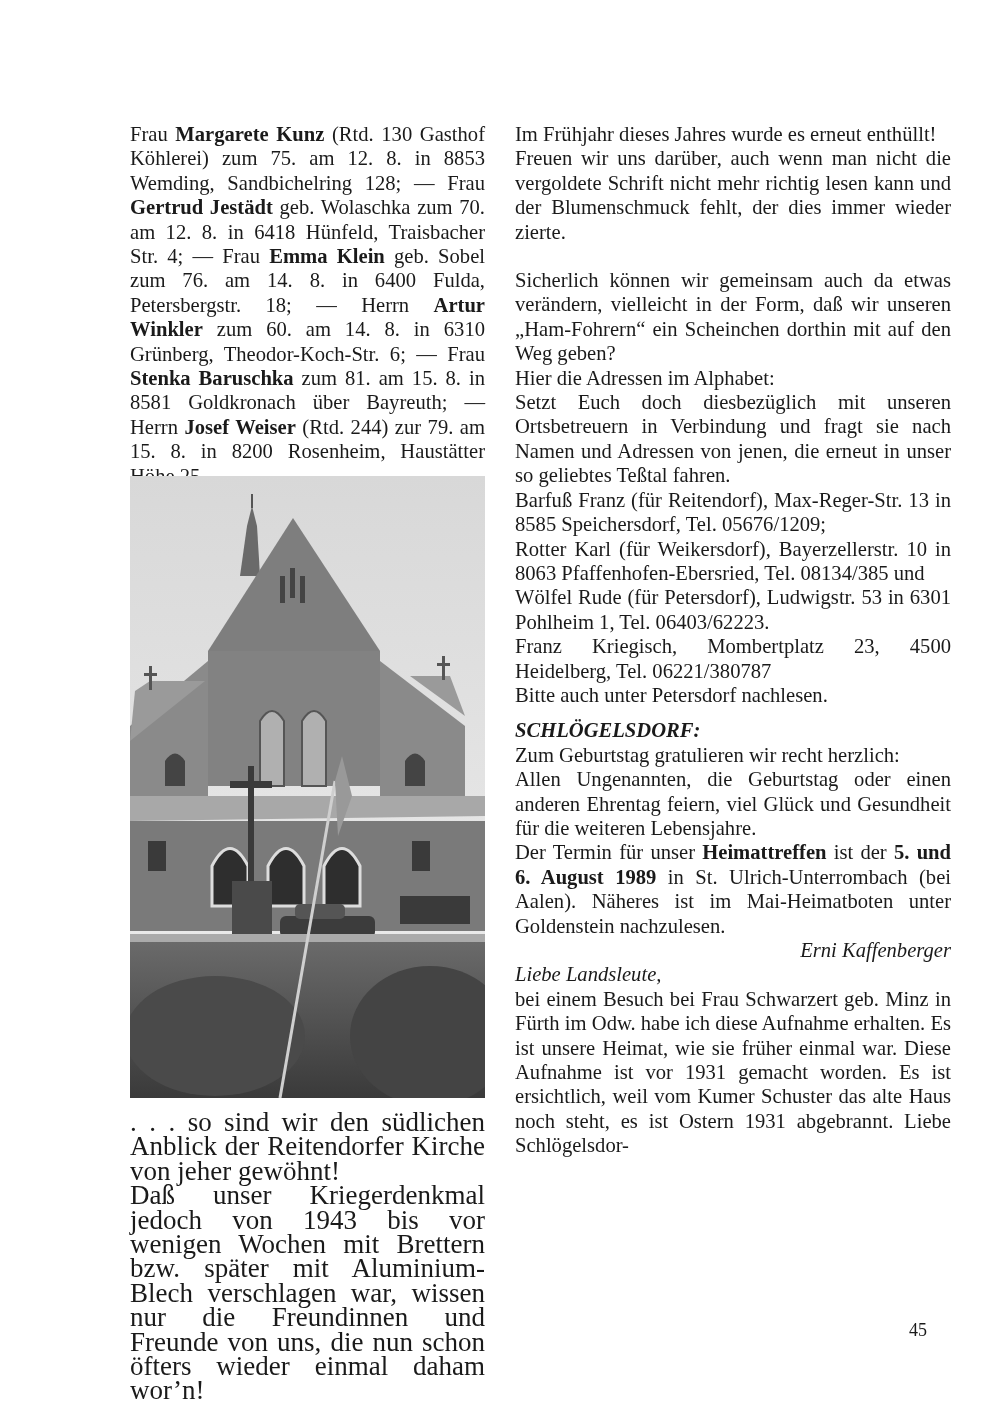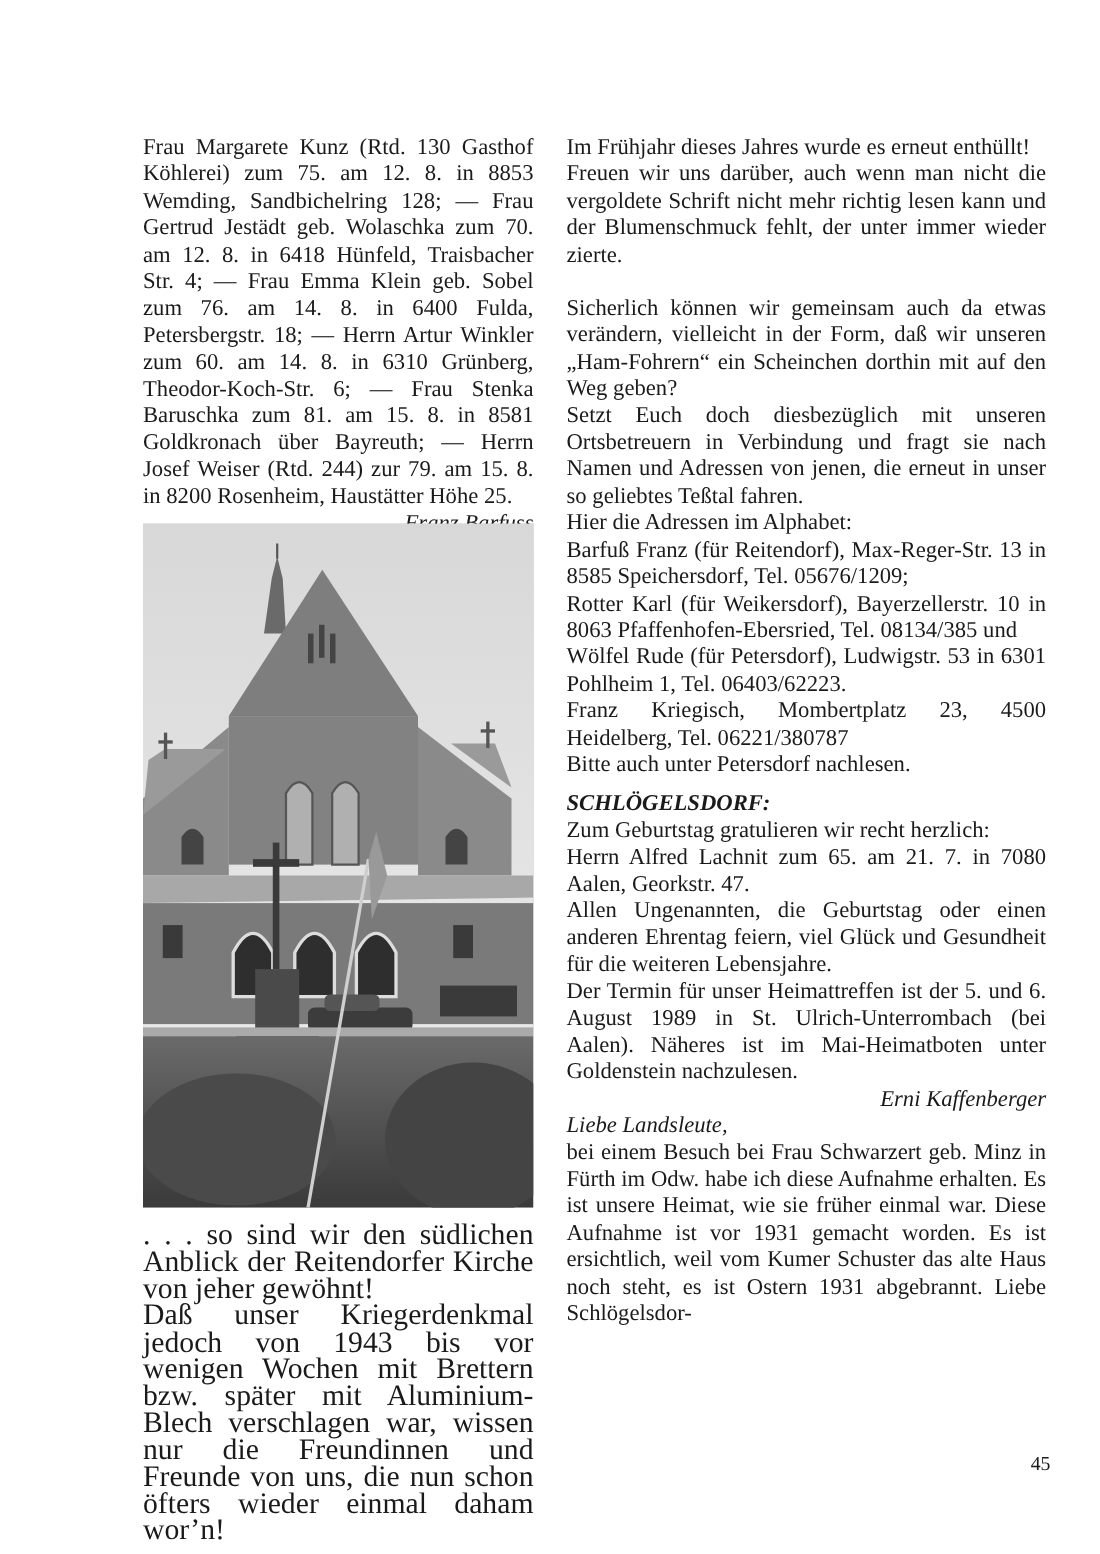--- a/index.html
+++ b/index.html
@@ -3,29 +3,29 @@
 <meta charset="utf-8">
 <style>
   html, body { margin: 0; padding: 0; background: #ffffff; }
   body { width: 1000px; height: 1413px; position: relative; overflow: hidden;
          font-family: "Liberation Serif", "DejaVu Serif", serif; color: #1a1a1a; }
   .col { position: absolute; top: 122px; font-size: 20.6px; line-height: 24.4px; }
   .col-left { left: 130px; width: 355px; }
   .col-right { left: 515px; width: 436px; }
   p { margin: 0; text-align: justify; hyphens: manual; }
   .gap { margin-top: 24px; }
-  b { font-weight: normal; }
+  b { font-weight: bold; }
   .sig { text-align: right; font-style: italic; font-family: Liberation Serif, serif; }
   .italic { font-style: italic; }
   .heading { font-weight: bold; margin-top: 11px; font-style: italic; }
   .photo { position: absolute; left: 130px; top: 476px; width: 355px; height: 622px;
            background: #bdbdbd; overflow: hidden; }
   .caption { position: absolute; left: 130px; top: 1110px; width: 355px;
              font-size: 27px; line-height: 24.4px; }
-  .page-number { position: absolute; left: 937px; top: 1320px; font-size: 18px; }
+  .page-number { position: absolute; left: 909px; top: 1320px; font-size: 18px; }
 </style>
 </head>
 <body>
 
 <div class="col col-left">
   <p id="left-p1"><span>Frau </span><b>Margarete Kunz</b><span> (Rtd. 130 Gasthof Köhlerei) zum 75. am 12. 8. in 8853 Wemding, Sandbichelring 128; — Frau </span><b>Gertrud Jestädt</b><span> geb. Wolaschka zum 70. am 12. 8. in 6418 Hünfeld, Traisbacher Str. 4; — Frau </span><b>Emma Klein</b><span> geb. Sobel zum 76. am 14. 8. in 6400 Fulda, Petersbergstr. 18; — Herrn </span><b>Artur Winkler</b><span> zum 60. am 14. 8. in 6310 Grünberg, Theodor-Koch-Str. 6; — Frau </span><b>Stenka Baruschka</b><span> zum 81. am 15. 8. in 8581 Goldkronach über Bayreuth; — Herrn </span><b>Josef Weiser</b><span> (Rtd. 244) zur 79. am 15. 8. in 8200 Rosenheim, Haustätter Höhe 25.</span></p>
   <p class="sig">Franz Barfuss</p>
 </div>
 
 <div class="photo">
@@ -98,33 +98,32 @@
   </svg>
 </div>
 
 <div class="caption">
   <p>. . . so sind wir den südlichen Anblick der Reitendorfer Kirche von jeher gewöhnt!</p>
   <p>Daß unser Kriegerdenkmal jedoch von 1943 bis vor wenigen Wochen mit Brettern bzw. später mit Aluminium-Blech verschlagen war, wissen nur die Freundinnen und Freunde von uns, die nun schon öfters wieder einmal daham wor’n!</p>
 </div>
 
 <div class="col col-right">
   <p>Im Frühjahr dieses Jahres wurde es erneut enthüllt!</p>
-  <p>Freuen wir uns darüber, auch wenn man nicht die vergoldete Schrift nicht mehr richtig lesen kann und der Blumenschmuck fehlt, der unter immer wieder zierte.</p>
+  <p>Freuen wir uns darüber, auch wenn man nicht die vergoldete Schrift nicht mehr richtig lesen kann und der Blumenschmuck fehlt, der dies immer wieder zierte.</p>
   <p class="gap">Sicherlich können wir gemeinsam auch da etwas verändern, vielleicht in der Form, daß wir unseren „Ham-Fohrern“ ein Scheinchen dorthin mit auf den Weg geben?</p>
+  <p>Hier die Adressen im Alphabet:</p>
   <p>Setzt Euch doch diesbezüglich mit unseren Ortsbetreuern in Verbindung und fragt sie nach Namen und Adressen von jenen, die erneut in unser so geliebtes Teßtal fahren.</p>
-  <p>Hier die Adressen im Alphabet:</p>
   <p>Barfuß Franz (für Reitendorf), Max-Reger-Str. 13 in 8585 Speichersdorf, Tel. 05676/1209;</p>
   <p>Rotter Karl (für Weikersdorf), Bayerzellerstr. 10 in 8063 Pfaffenhofen-Ebersried, Tel. 08134/385 und</p>
   <p>Wölfel Rude (für Petersdorf), Ludwigstr. 53 in 6301 Pohlheim 1, Tel. 06403/62223.</p>
   <p>Franz Kriegisch, Mombertplatz 23, 4500 Heidelberg, Tel. 06221/380787</p>
   <p>Bitte auch unter Petersdorf nachlesen.</p>
 
   <p class="heading">SCHLÖGELSDORF:</p>
   <p>Zum Geburtstag gratulieren wir recht herzlich:</p>
-  <p><span>Herrn </span><b>Alfred Lachnit</b><span> zum 65. am 21. 7. in 7080 Aalen, Georkstr. 47.</span></p>
   <p>Allen Ungenannten, die Geburtstag oder einen anderen Ehrentag feiern, viel Glück und Gesundheit für die weiteren Lebensjahre.</p>
   <p><span>Der Termin für unser </span><b>Heimattreffen</b><span> ist der </span><b>5. und 6. August 1989</b><span> in St. Ulrich-Unterrombach (bei Aalen). Näheres ist im Mai-Heimatboten unter Goldenstein nachzulesen.</span></p>
   <p class="sig">Erni Kaffenberger</p>
   <p class="italic">Liebe Landsleute,</p>
   <p>bei einem Besuch bei Frau Schwarzert geb. Minz in Fürth im Odw. habe ich diese Aufnahme erhalten. Es ist unsere Heimat, wie sie früher einmal war. Diese Aufnahme ist vor 1931 gemacht worden. Es ist ersichtlich, weil vom Kumer Schuster das alte Haus noch steht, es ist Ostern 1931 abgebrannt. Liebe Schlögelsdor-</p>
 </div>
 
 <div class="page-number">45</div>
 
 </body></html>

